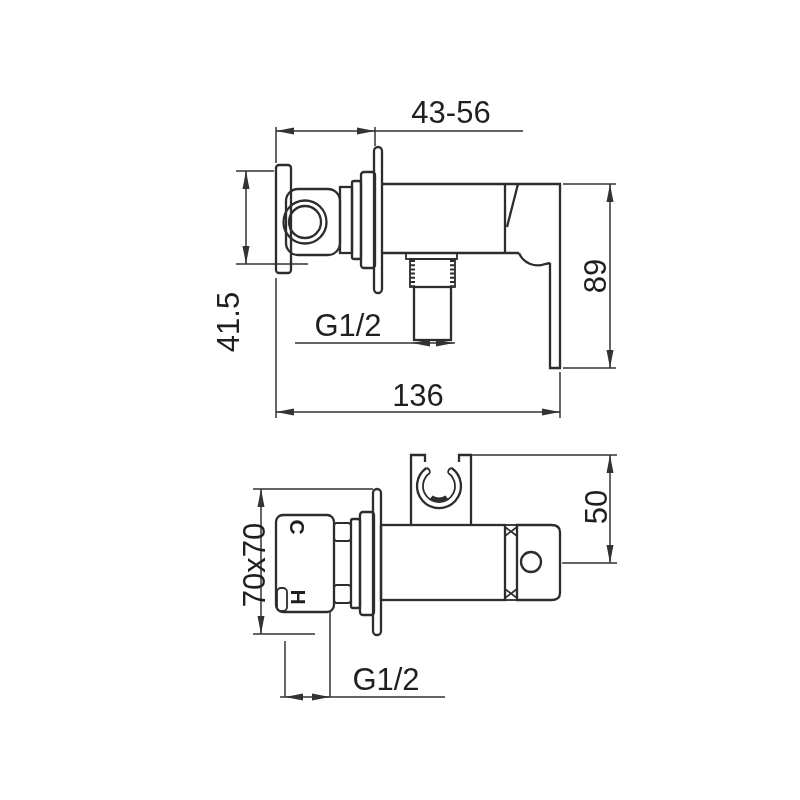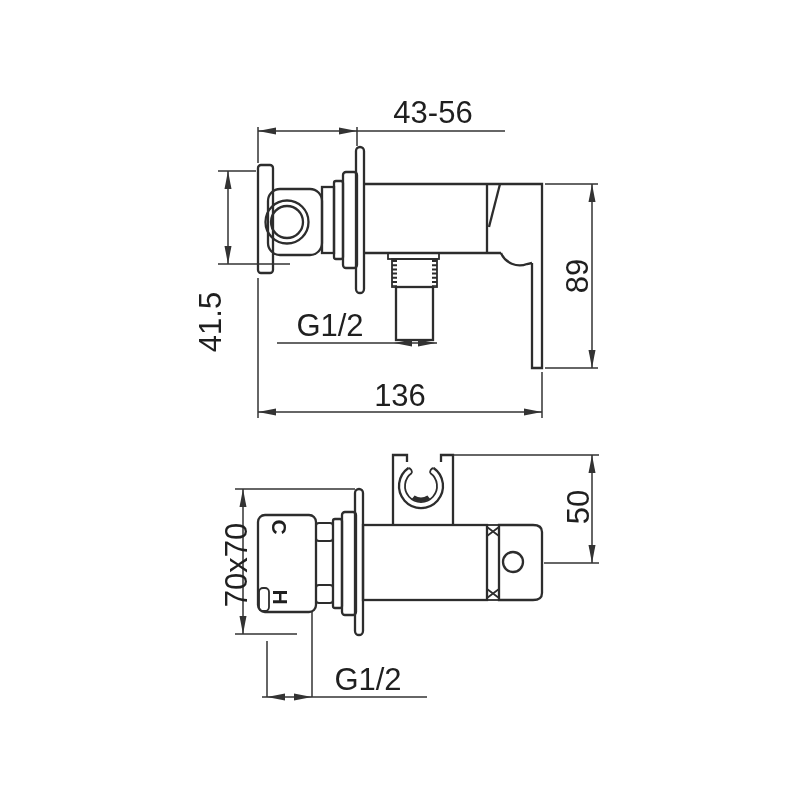--- a/index.html
+++ b/index.html
@@ -1,17 +1,17 @@
 <!DOCTYPE html>
 <html><head>
 <meta charset="utf-8">
 <style>
   html,body{margin:0;padding:0;}
   body{width:800px;height:800px;background:#ffffff;overflow:hidden;}
-  .stage{position:relative;width:660px;height:800px;}
+  .stage{position:relative;width:660px;height:800px;padding-left:18px;}
   svg text{font-family:"Liberation Sans",sans-serif;}
   .dim-text{font-size:31px;fill:#1f1f1f;}
   .port-text{font-size:21px;font-weight:bold;fill:#1f1f1f;}
   .geo{fill:none;stroke:#2d2d2d;stroke-width:2.3;}
   .geo-thin{fill:none;stroke:#2d2d2d;stroke-width:1.8;}
   .dim{fill:none;stroke:#333333;stroke-width:1.5;}
   .arrow{fill:#333333;stroke:none;}
   .threadline{fill:none;stroke:#2d2d2d;stroke-width:5;stroke-dasharray:2 2.2;}
 </style>
 </head>

